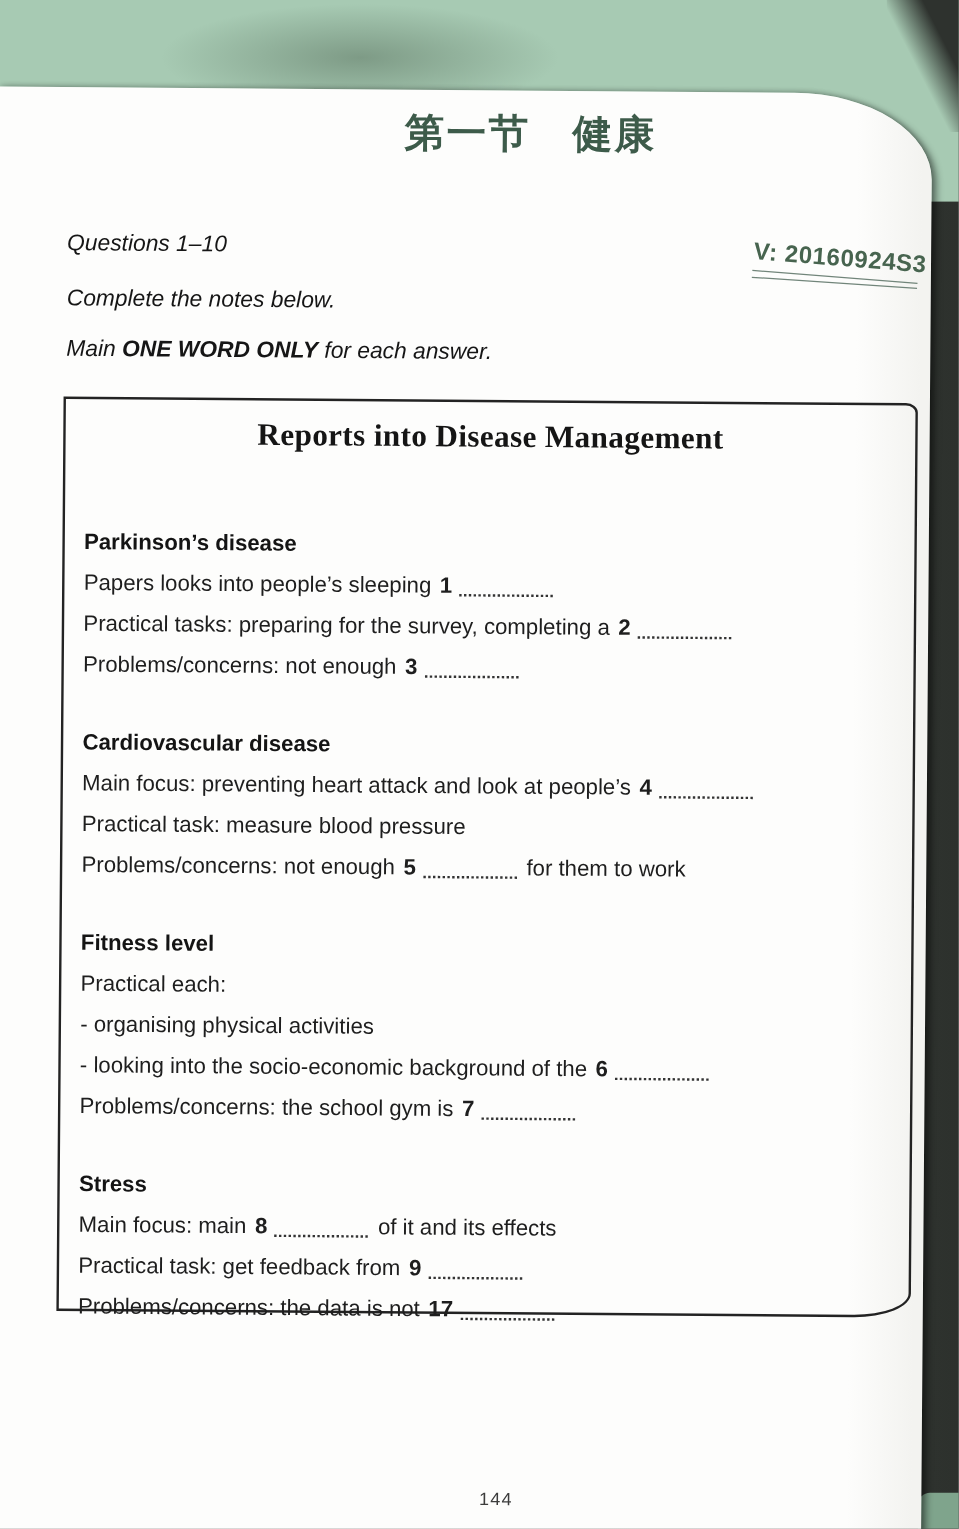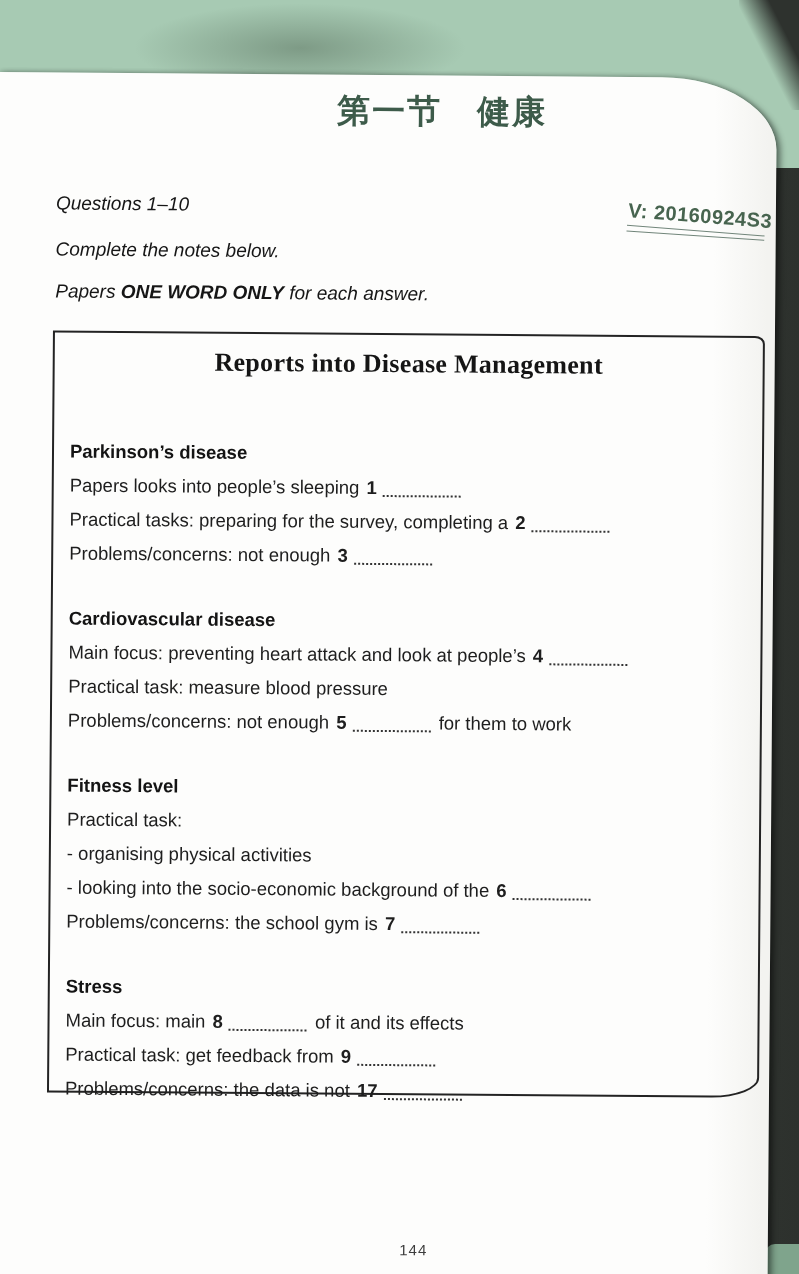--- a/index.html
+++ b/index.html
@@ -101,41 +101,41 @@
 
     <div class="version">
       <span>V: 20160924S3</span>
       <div class="u-line"></div>
       <div class="u-line"></div>
     </div>
 
     <div class="instr instr-1">Complete the notes below.</div>
 
     <div class="instr instr-2">
-      <span>Papers </span><b>ONE WORD ONLY</b><span> for each answer.</span>
+      <span>Main </span><b>ONE WORD ONLY</b><span> for each answer.</span>
     </div>
 
     <div class="notes-box">
       <div class="box-title">Reports into Disease Management</div>
       <div>
           <div class="section first">
             <div class="section-heading">Parkinson’s disease</div>
             <div class="note-line"><span>Papers looks into people’s sleeping </span><b>1</b><span class="blank"></span></div>
             <div class="note-line"><span>Practical tasks: preparing for the survey, completing a </span><b>2</b><span class="blank"></span></div>
             <div class="note-line"><span>Problems/concerns: not enough </span><b>3</b><span class="blank"></span></div>
           </div>
           <div class="section">
             <div class="section-heading">Cardiovascular disease</div>
             <div class="note-line"><span>Main focus: preventing heart attack and look at people’s </span><b>4</b><span class="blank"></span></div>
             <div class="note-line"><span>Practical task: measure blood pressure</span></div>
             <div class="note-line"><span>Problems/concerns: not enough </span><b>5</b><span class="blank"></span><span> for them to work</span></div>
           </div>
           <div class="section">
             <div class="section-heading">Fitness level</div>
-            <div class="note-line"><span>Practical task:</span></div>
+            <div class="note-line"><span>Practical each:</span></div>
             <div class="note-line"><span>- organising physical activities</span></div>
             <div class="note-line"><span>- looking into the socio-economic background of the </span><b>6</b><span class="blank"></span></div>
             <div class="note-line"><span>Problems/concerns: the school gym is </span><b>7</b><span class="blank"></span></div>
           </div>
           <div class="section">
             <div class="section-heading">Stress</div>
             <div class="note-line"><span>Main focus: main </span><b>8</b><span class="blank"></span><span> of it and its effects</span></div>
             <div class="note-line"><span>Practical task: get feedback from </span><b>9</b><span class="blank"></span></div>
             <div class="note-line"><span>Problems/concerns: the data is not </span><b>17</b><span class="blank"></span></div>
           </div>

